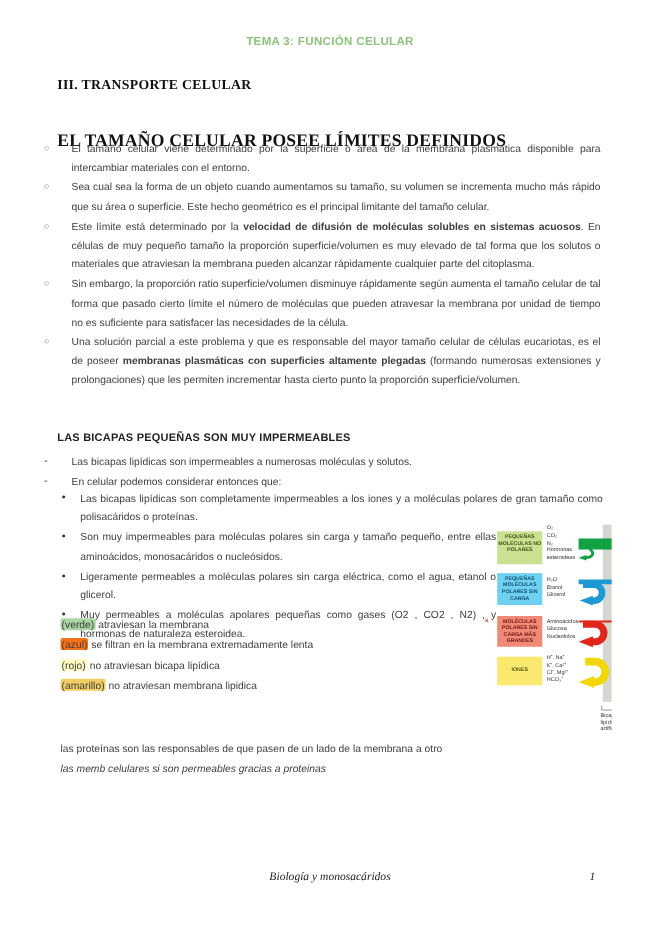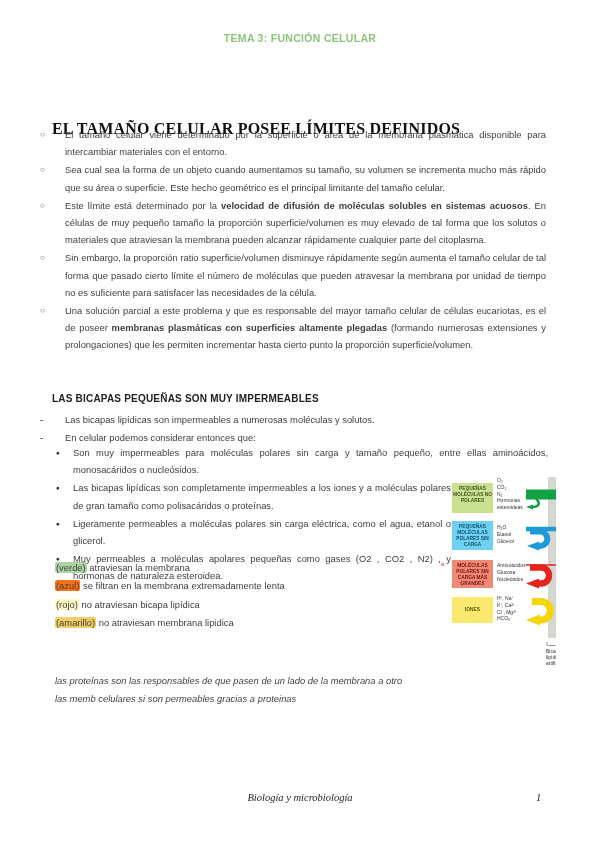--- a/index.html
+++ b/index.html
@@ -21,21 +21,21 @@
   #s2-dots .marker{flex:0 0 17px;font-size:6.5px;color:#333;}
   .marker.dash{font-size:10px;color:#3e3e3e;}
   .btext{font-size:9.4px;line-height:17.2px;text-align:justify;flex:1 1 auto;}
   #s1-bullets .btext{max-width:481px;}
   #s2-dots .bullet:nth-child(n+2) .btext{max-width:378px;flex:0 0 378px;}
   .bold{font-weight:bold;}
   .legend{position:absolute;left:55px;top:559px;width:400px;}
   .legend-line{font-size:9.4px;line-height:18.3px;white-space:nowrap;}
   .hl{border-radius:2px;padding:0 1px;}
   .notes{position:absolute;left:55px;top:672px;width:480px;}
-  .note{font-size:9.4px;line-height:18px;font-style:italic;}
+  .note{font-size:9.4px;line-height:18px;}
   .note.italic{font-style:italic;}
   .footer{position:absolute;top:792px;left:0;width:600px;text-align:center;
           font-family:"Liberation Serif",serif;font-style:italic;font-size:10.5px;color:#222;}
   .pagenum{position:absolute;top:792px;left:536px;font-family:"Liberation Serif",serif;
            font-style:italic;font-size:10.5px;color:#222;}
   
   .diagram{position:absolute;left:450px;top:473px;width:150px;height:215px;overflow:visible;}
   .membrane{position:absolute;left:98px;top:4px;width:17px;height:161px;}
   .arrows{position:absolute;left:0;top:0;width:150px;height:215px;}
   .drow{position:absolute;left:0;width:150px;}
@@ -51,20 +51,21 @@
   .mcaption{position:absolute;left:96px;top:176px;width:28px;font-size:5px;
             line-height:5.8px;color:#333;}
 </style>
 </head>
 <body>
 
 <div class="page">
 
   <div class="doc-title" style="color: rgb(140, 196, 122);">TEMA 3: FUNCIÓN CELULAR</div>
 
+  <div class="h1">III. TRANSPORTE CELULAR</div>
 
   <div class="h2serif">EL TAMAÑO CELULAR POSEE LÍMITES DEFINIDOS</div>
 
   <div class="blist" id="s1-bullets">
       <div class="bullet">
         <span class="marker circ">○</span>
         <span class="btext"><span>El tamaño celular viene determinado por la superficie o área de la membrana plasmática disponible para intercambiar materiales con el entorno.</span></span>
       </div>
       <div class="bullet">
         <span class="marker circ">○</span>
@@ -92,25 +93,25 @@
         <span class="btext"><span>Las bicapas lipídicas son impermeables a numerosas moléculas y solutos.</span></span>
       </div>
       <div class="bullet">
         <span class="marker dash">-</span>
         <span class="btext"><span>En celular podemos considerar entonces que:</span></span>
       </div>
     </div>
   <div class="blist" id="s2-dots">
       <div class="bullet">
         <span class="marker dot">●</span>
-        <span class="btext"><span>Son muy impermeables para moléculas polares sin carga y tamaño pequeño, entre ellas aminoácidos, monosacáridos o nucleósidos.</span></span>
+        <span class="btext"><span>Las bicapas lipídicas son completamente impermeables a los iones y a moléculas polares de gran tamaño como polisacáridos o proteínas.</span></span>
       </div>
       <div class="bullet">
         <span class="marker dot">●</span>
-        <span class="btext"><span>Las bicapas lipídicas son completamente impermeables a los iones y a moléculas polares de gran tamaño como polisacáridos o proteínas.</span></span>
+        <span class="btext"><span>Son muy impermeables para moléculas polares sin carga y tamaño pequeño, entre ellas aminoácidos, monosacáridos o nucleósidos.</span></span>
       </div>
       <div class="bullet">
         <span class="marker dot">●</span>
         <span class="btext"><span>Ligeramente permeables a moléculas polares sin carga eléctrica, como el agua, etanol o glicerol.</span></span>
       </div>
       <div class="bullet">
         <span class="marker dot">●</span>
         <span class="btext"><span>Muy permeables a moléculas apolares pequeñas como gases (O2 , CO2 , N2) , y hormonas de naturaleza esteroidea.</span></span>
       </div>
     </div>
@@ -175,16 +176,16 @@
       <div class="ditems">H⁺, Na⁺
 K⁺, Ca²⁺
 Cl⁻, Mg²⁺
 HCO₃⁻</div>
     </div>
 
     <div class="side-note">a</div>
     <div class="mcaption">Bicapa lipídica artificial</div>
   </div>
 
-  <div class="footer">Biología y microbiología</div>
+  <div class="footer">Biología y monosacáridos</div>
   <div class="pagenum">1</div>
 
 </div>
 
 </body></html>

